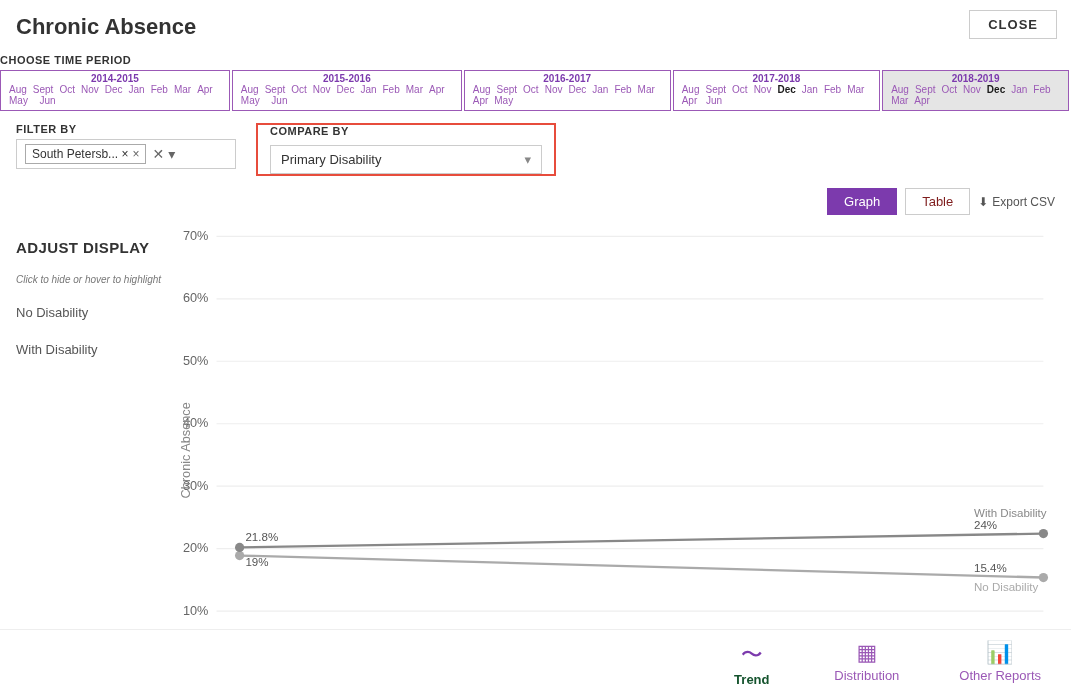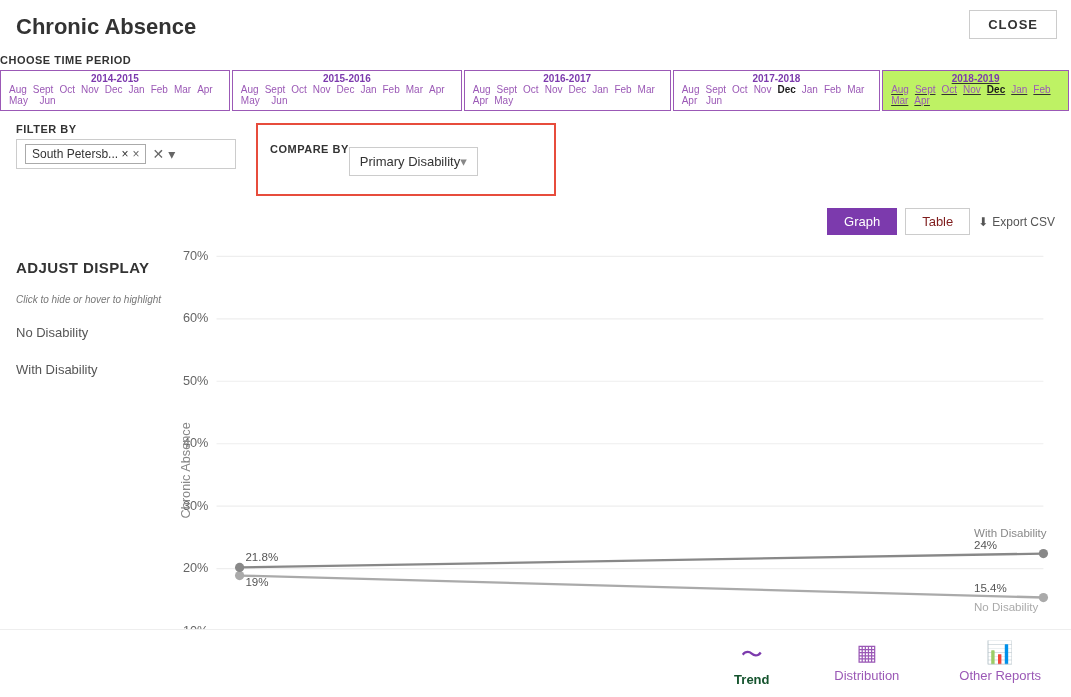--- a/index.html
+++ b/index.html
@@ -25,33 +25,33 @@
     .time-period-section { padding: 0 0; margin-top: 6px; }
 
     .time-period-row { display: flex; gap: 0; }
     .time-block {
       border: 1.5px solid #9b59b6;
       padding: 2px 8px 4px 8px;
       margin-right: 2px;
       cursor: pointer;
       min-width: 110px;
     }
-    .time-block.active { background: #bef264; text-decoration: underline; }
+    .time-block.active { background: #e5e5e5; }
     .time-block-year { font-size: 10px; color: #7c3aad; font-weight: bold; text-align: center; }
     .time-block-months { display: flex; flex-wrap: wrap; gap: 0 6px; }
     .time-block-months span { font-size: 10px; color: #9b59b6; }
     .time-block-months span.selected { color: #1a1a1a; font-weight: bold; }
 
     
     .filter-compare-row { display: flex; padding: 8px 16px; gap: 20px; align-items: flex-start; margin-top: 4px; }
     .filter-section { display: flex; flex-direction: column; }
     .compare-section {
-      display: flex; flex-direction: row;
+      display: flex; flex-direction: column;
       border: 2px solid #e74c3c;
-      padding: 18px 12px;
+      padding: 0 12px;
       min-width: 300px;
     }
 
     .filter-input {
       display: flex; align-items: center;
       border: 1px solid #ccc; padding: 4px 8px;
       min-width: 220px; background: #fff;
     }
     .filter-tag {
       background: #fff; border: 1px solid #aaa;

